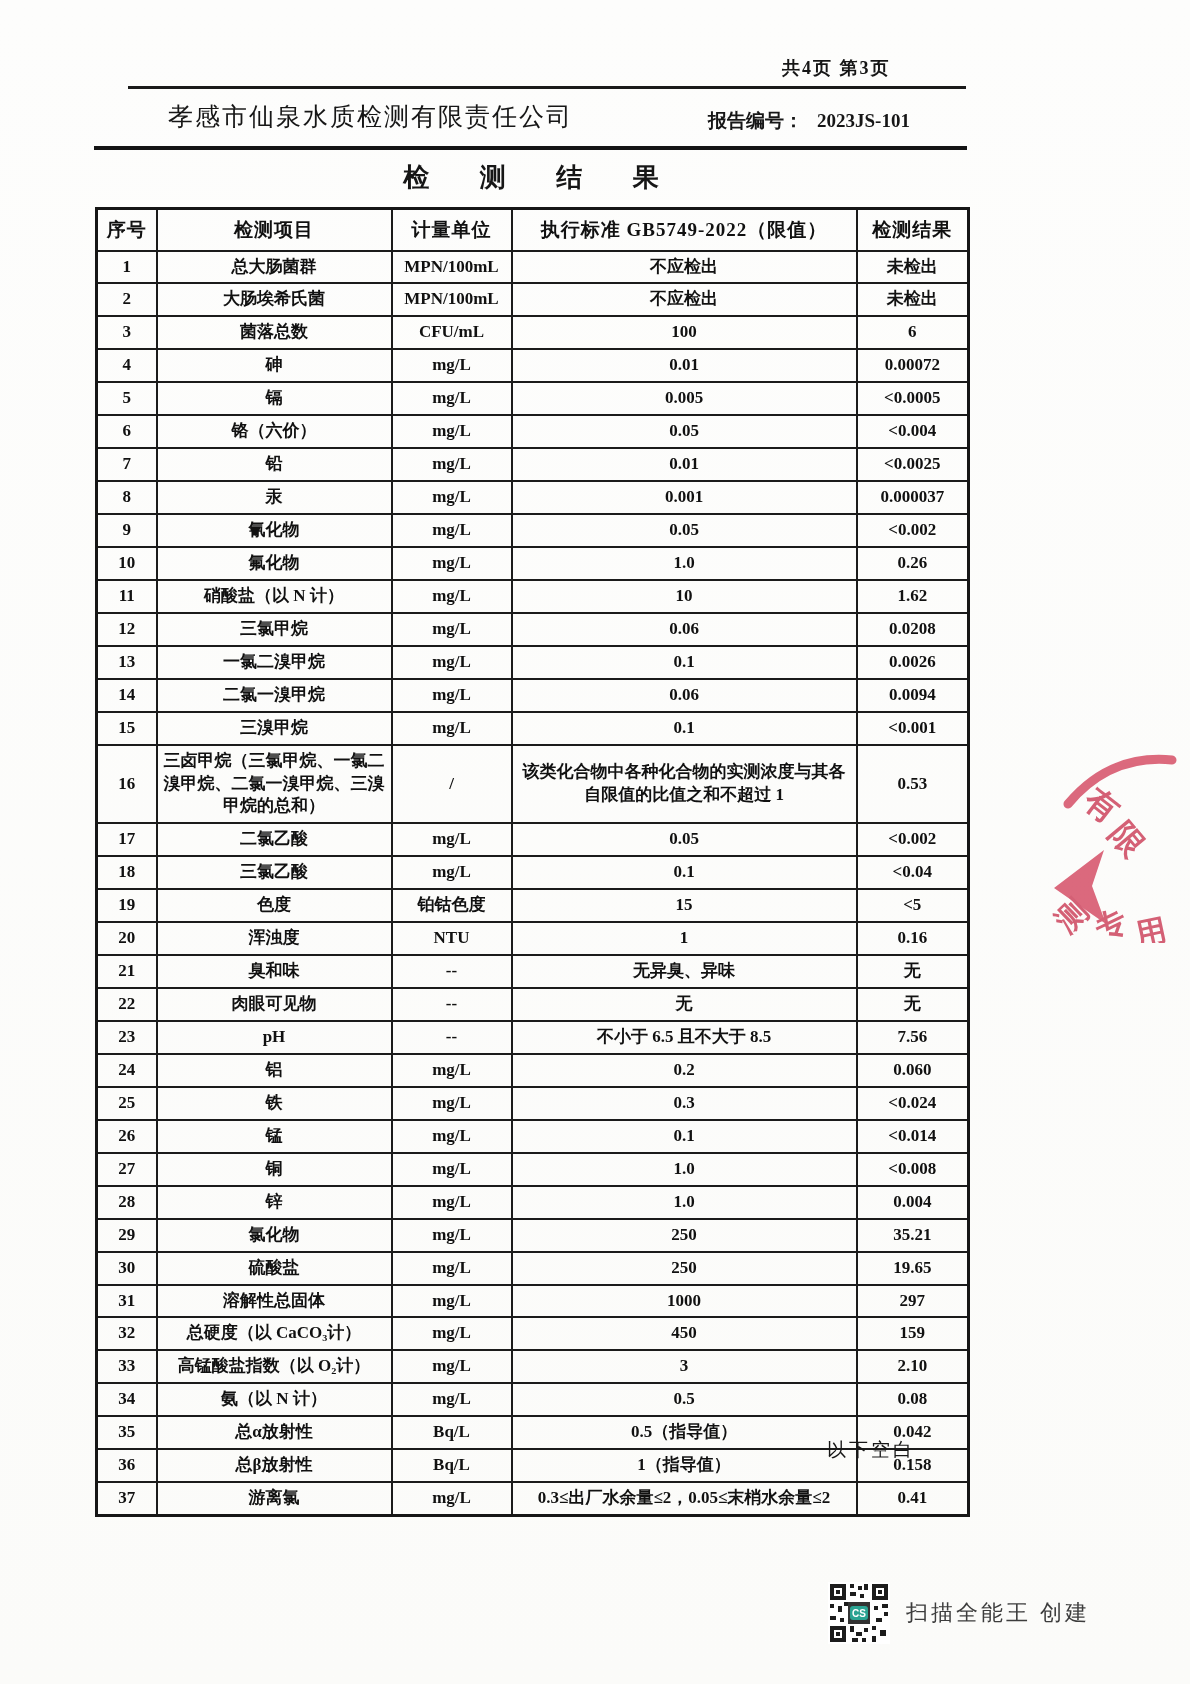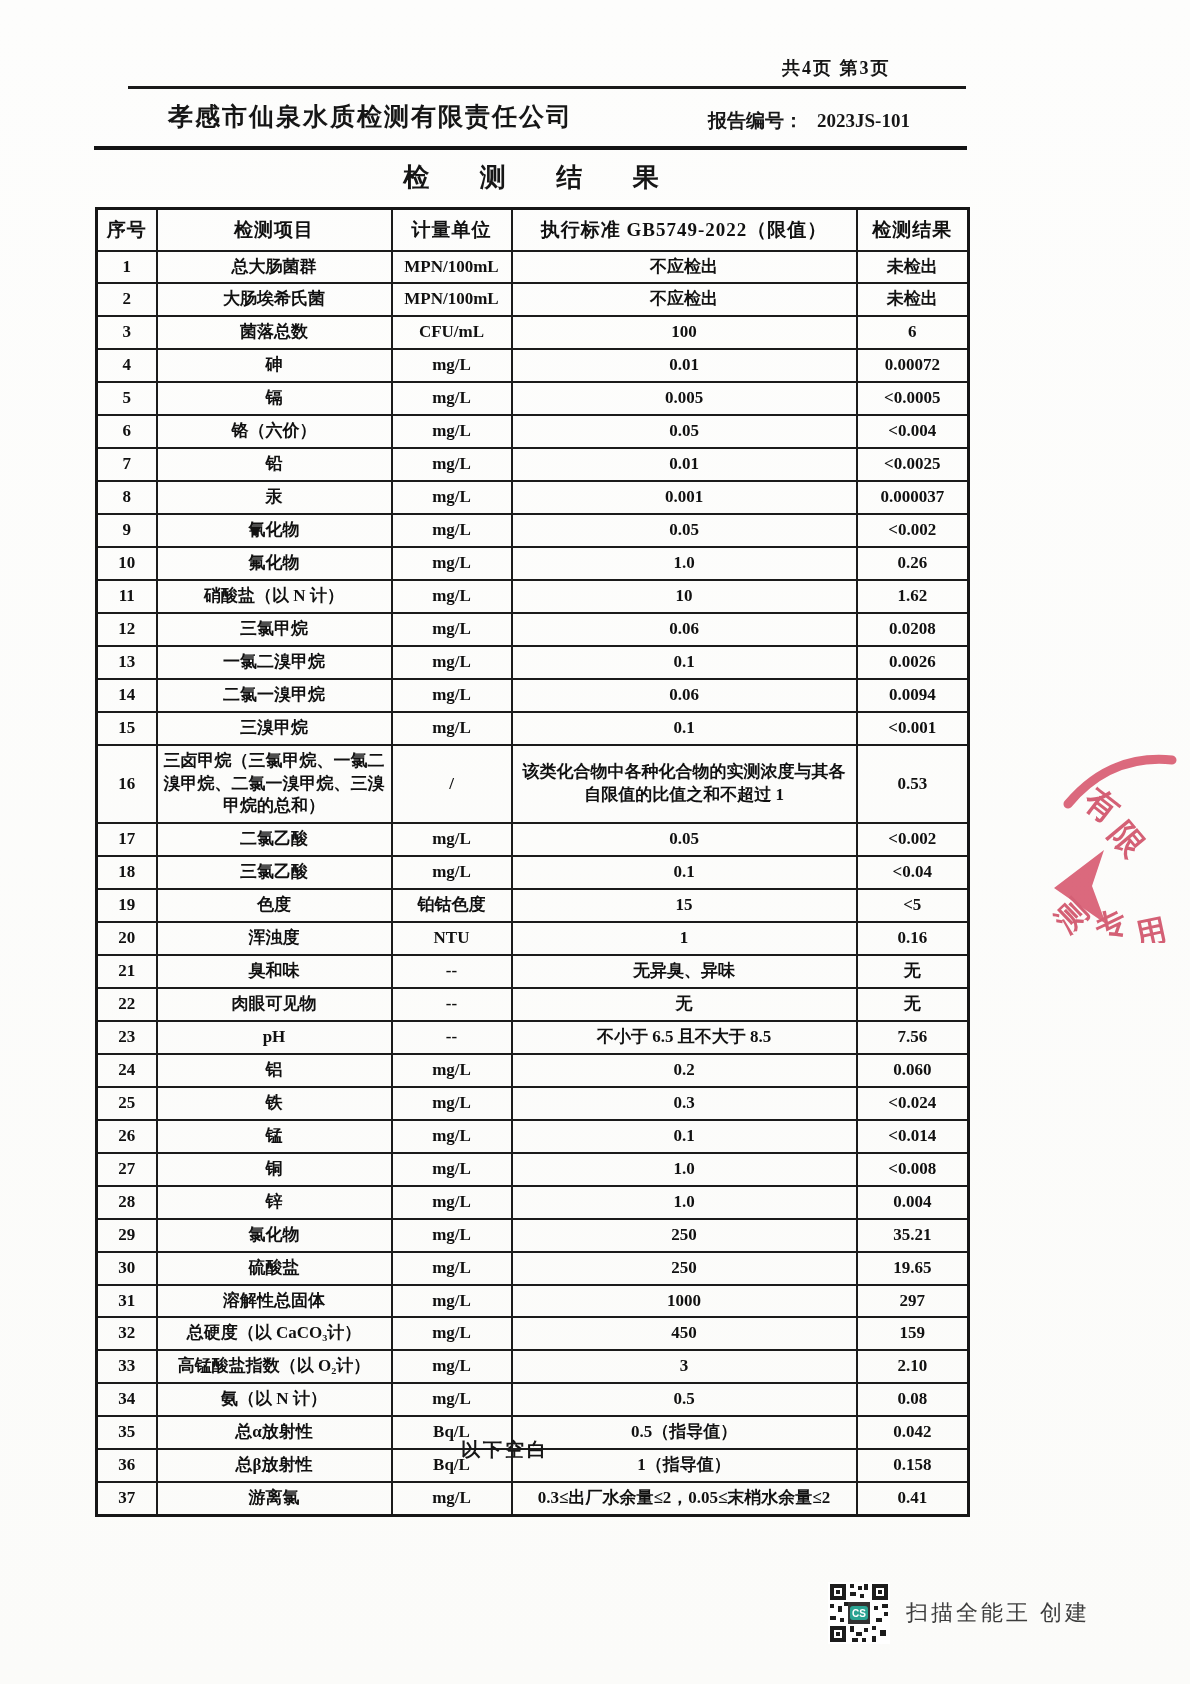--- a/index.html
+++ b/index.html
@@ -17,21 +17,21 @@
   .page-info {
     position: absolute; top: 56px; left: 782px;
     font-size: 18px; font-weight: bold; letter-spacing: 2px;
   }
   .rule1 {
     position: absolute; top: 86px; left: 128px; width: 838px; height: 3px;
     background: #1a1a1a;
   }
   .company {
     position: absolute; top: 100px; left: 168px;
-    font-size: 25px; font-weight: bold; letter-spacing: 2px;
+    font-size: 25px; font-weight: normal; letter-spacing: 2px;
   }
   .report-line {
     position: absolute; top: 108px; left: 708px;
     font-size: 19px; font-weight: bold;
   }
   .report-line .no { margin-left: 14px; }
   .rule2 {
     position: absolute; top: 146px; left: 94px; width: 873px; height: 4px;
     background: #141414;
   }
@@ -54,21 +54,21 @@
   }
   table.results th { font-size: 19px; height: 42px; letter-spacing: 1px; }
   table.results td { font-size: 17px; height: 30px; }
   col.c0 { width: 60px; }
   col.c1 { width: 235px; }
   col.c2 { width: 120px; }
   col.c3 { width: 345px; }
   col.c4 { width: 112px; }
   .below-blank {
     position: absolute; top: 1437px; left: 95px; width: 820px;
-    text-align: center; font-size: 19px; font-weight: bold; letter-spacing: 3px;
+    text-align: right; font-size: 19px; font-weight: normal; letter-spacing: 3px;
   }
   .stamp { position: absolute; left: 1038px; top: 738px; width: 152px; height: 205px; }
   .footer { position: absolute; left: 828px; top: 1582px; display: flex; align-items: center; gap: 12px; }
   .footer .qr { width: 62px; height: 62px; }
   .footer .cam-text {
     margin-left: 4px; font-size: 22px; color: #3d3d3d;
     font-family: "Liberation Sans", "DejaVu Sans", sans-serif;
     letter-spacing: 3px; white-space: pre;
   }
 </style>

